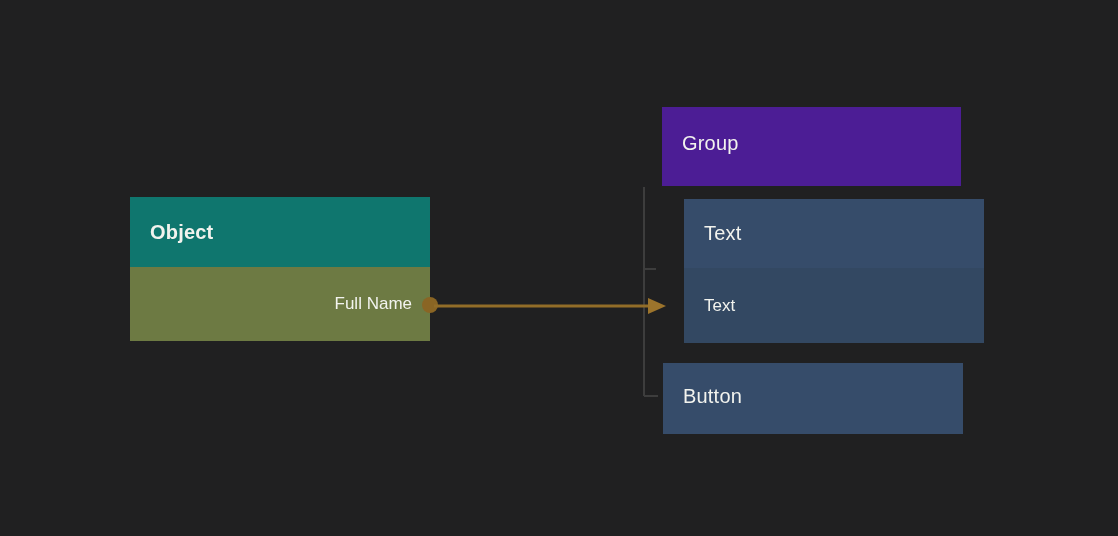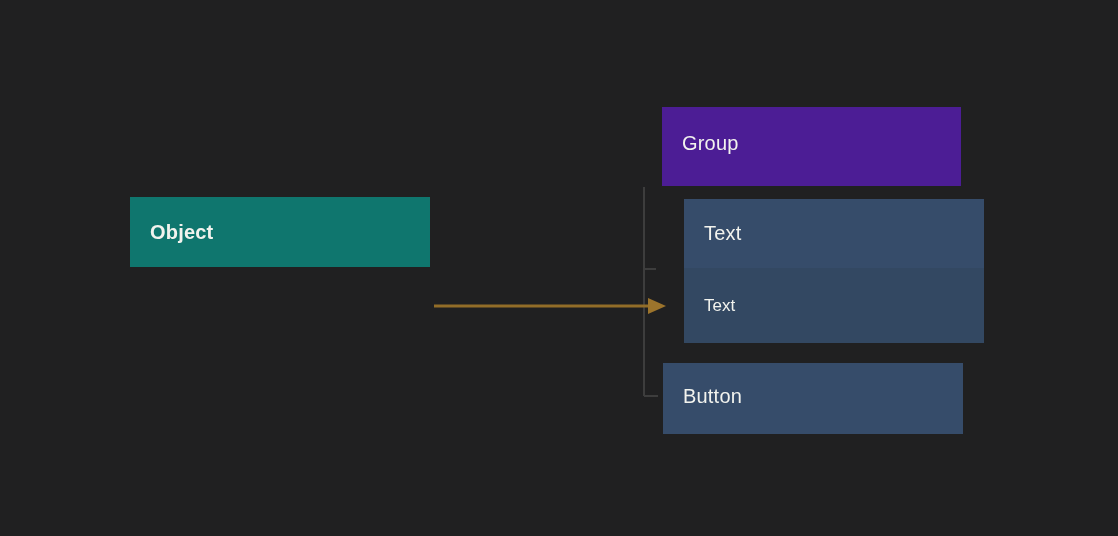--- a/index.html
+++ b/index.html
@@ -65,20 +65,26 @@
       <line x1="644" y1="187" x2="644" y2="396"></line>
       <line x1="644" y1="269" x2="656" y2="269"></line>
       <line x1="644" y1="396" x2="658" y2="396"></line>
     </g>
   </svg>
 
   <div class="node object-node">
     <div class="node-header">
       <span>Object</span>
     </div>
+    <div class="node-body">
+      <div class="field-row">
+        <span>Full Name</span>
+      </div>
+      <span class="port-dot"></span>
+    </div>
   </div>
 
   <div class="node group-node">
     <div class="node-header">
       <span>Group</span>
     </div>
   </div>
 
   <div class="node text-node">
     <div class="node-header">

